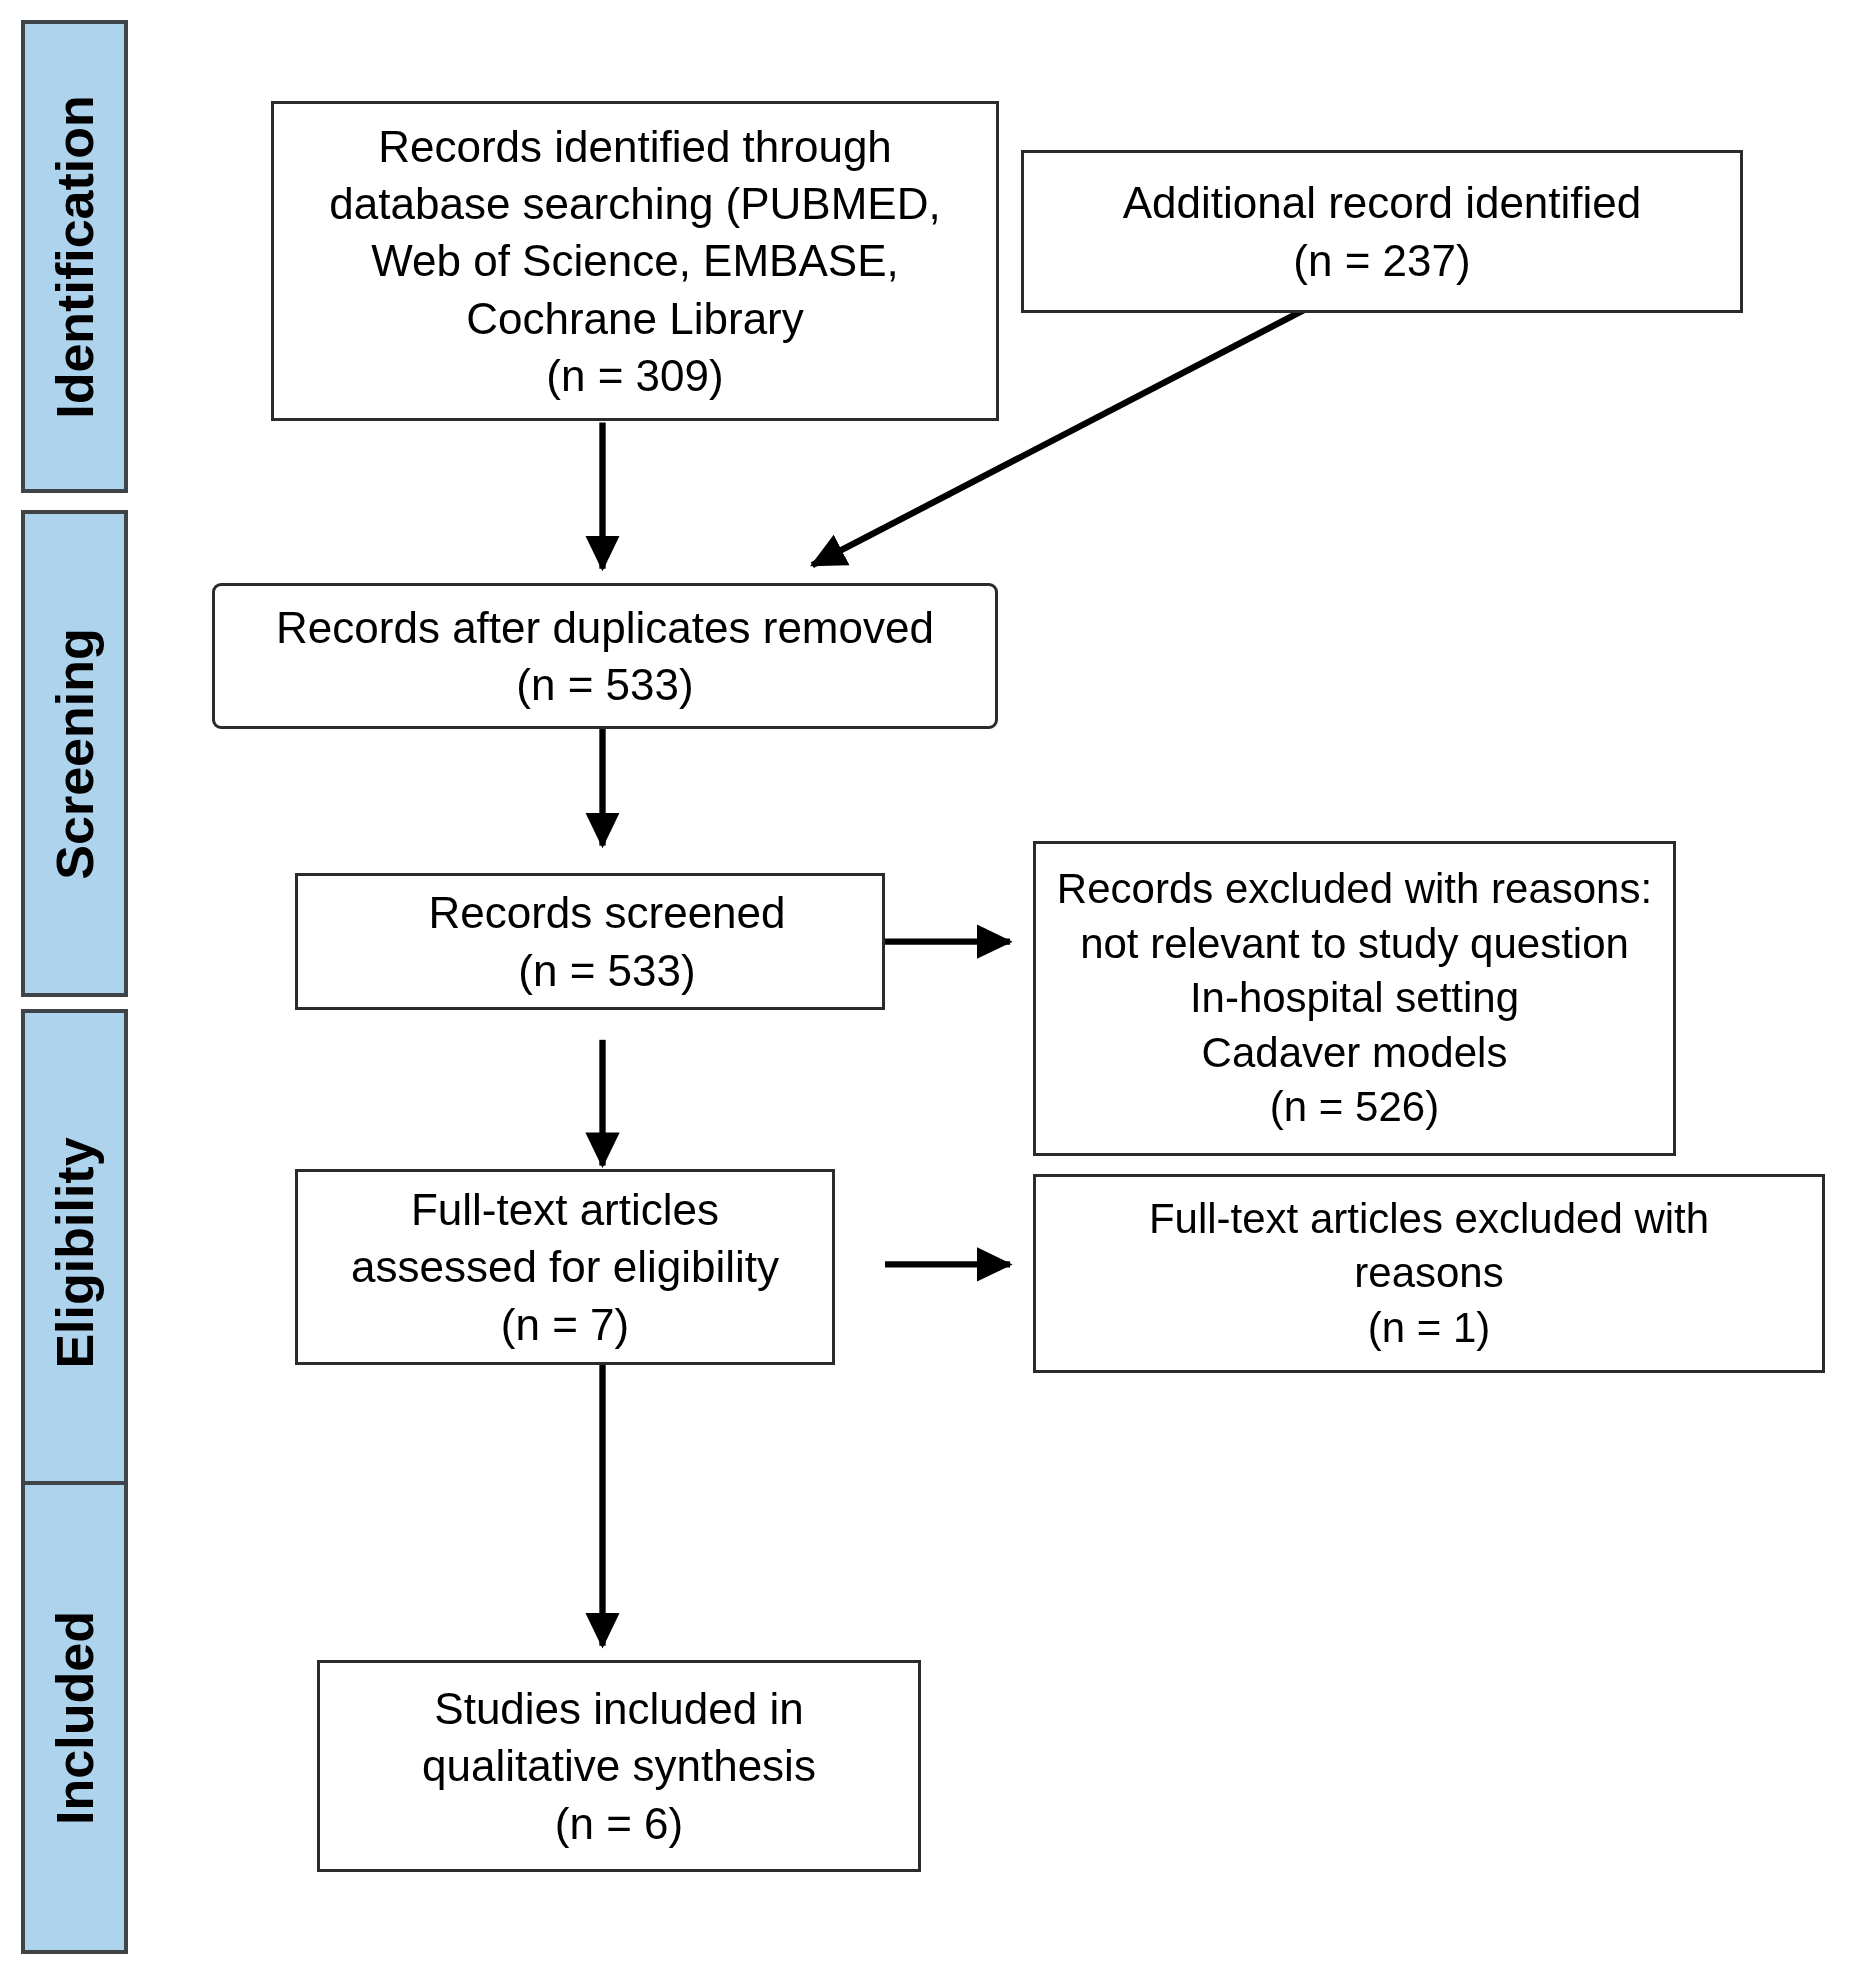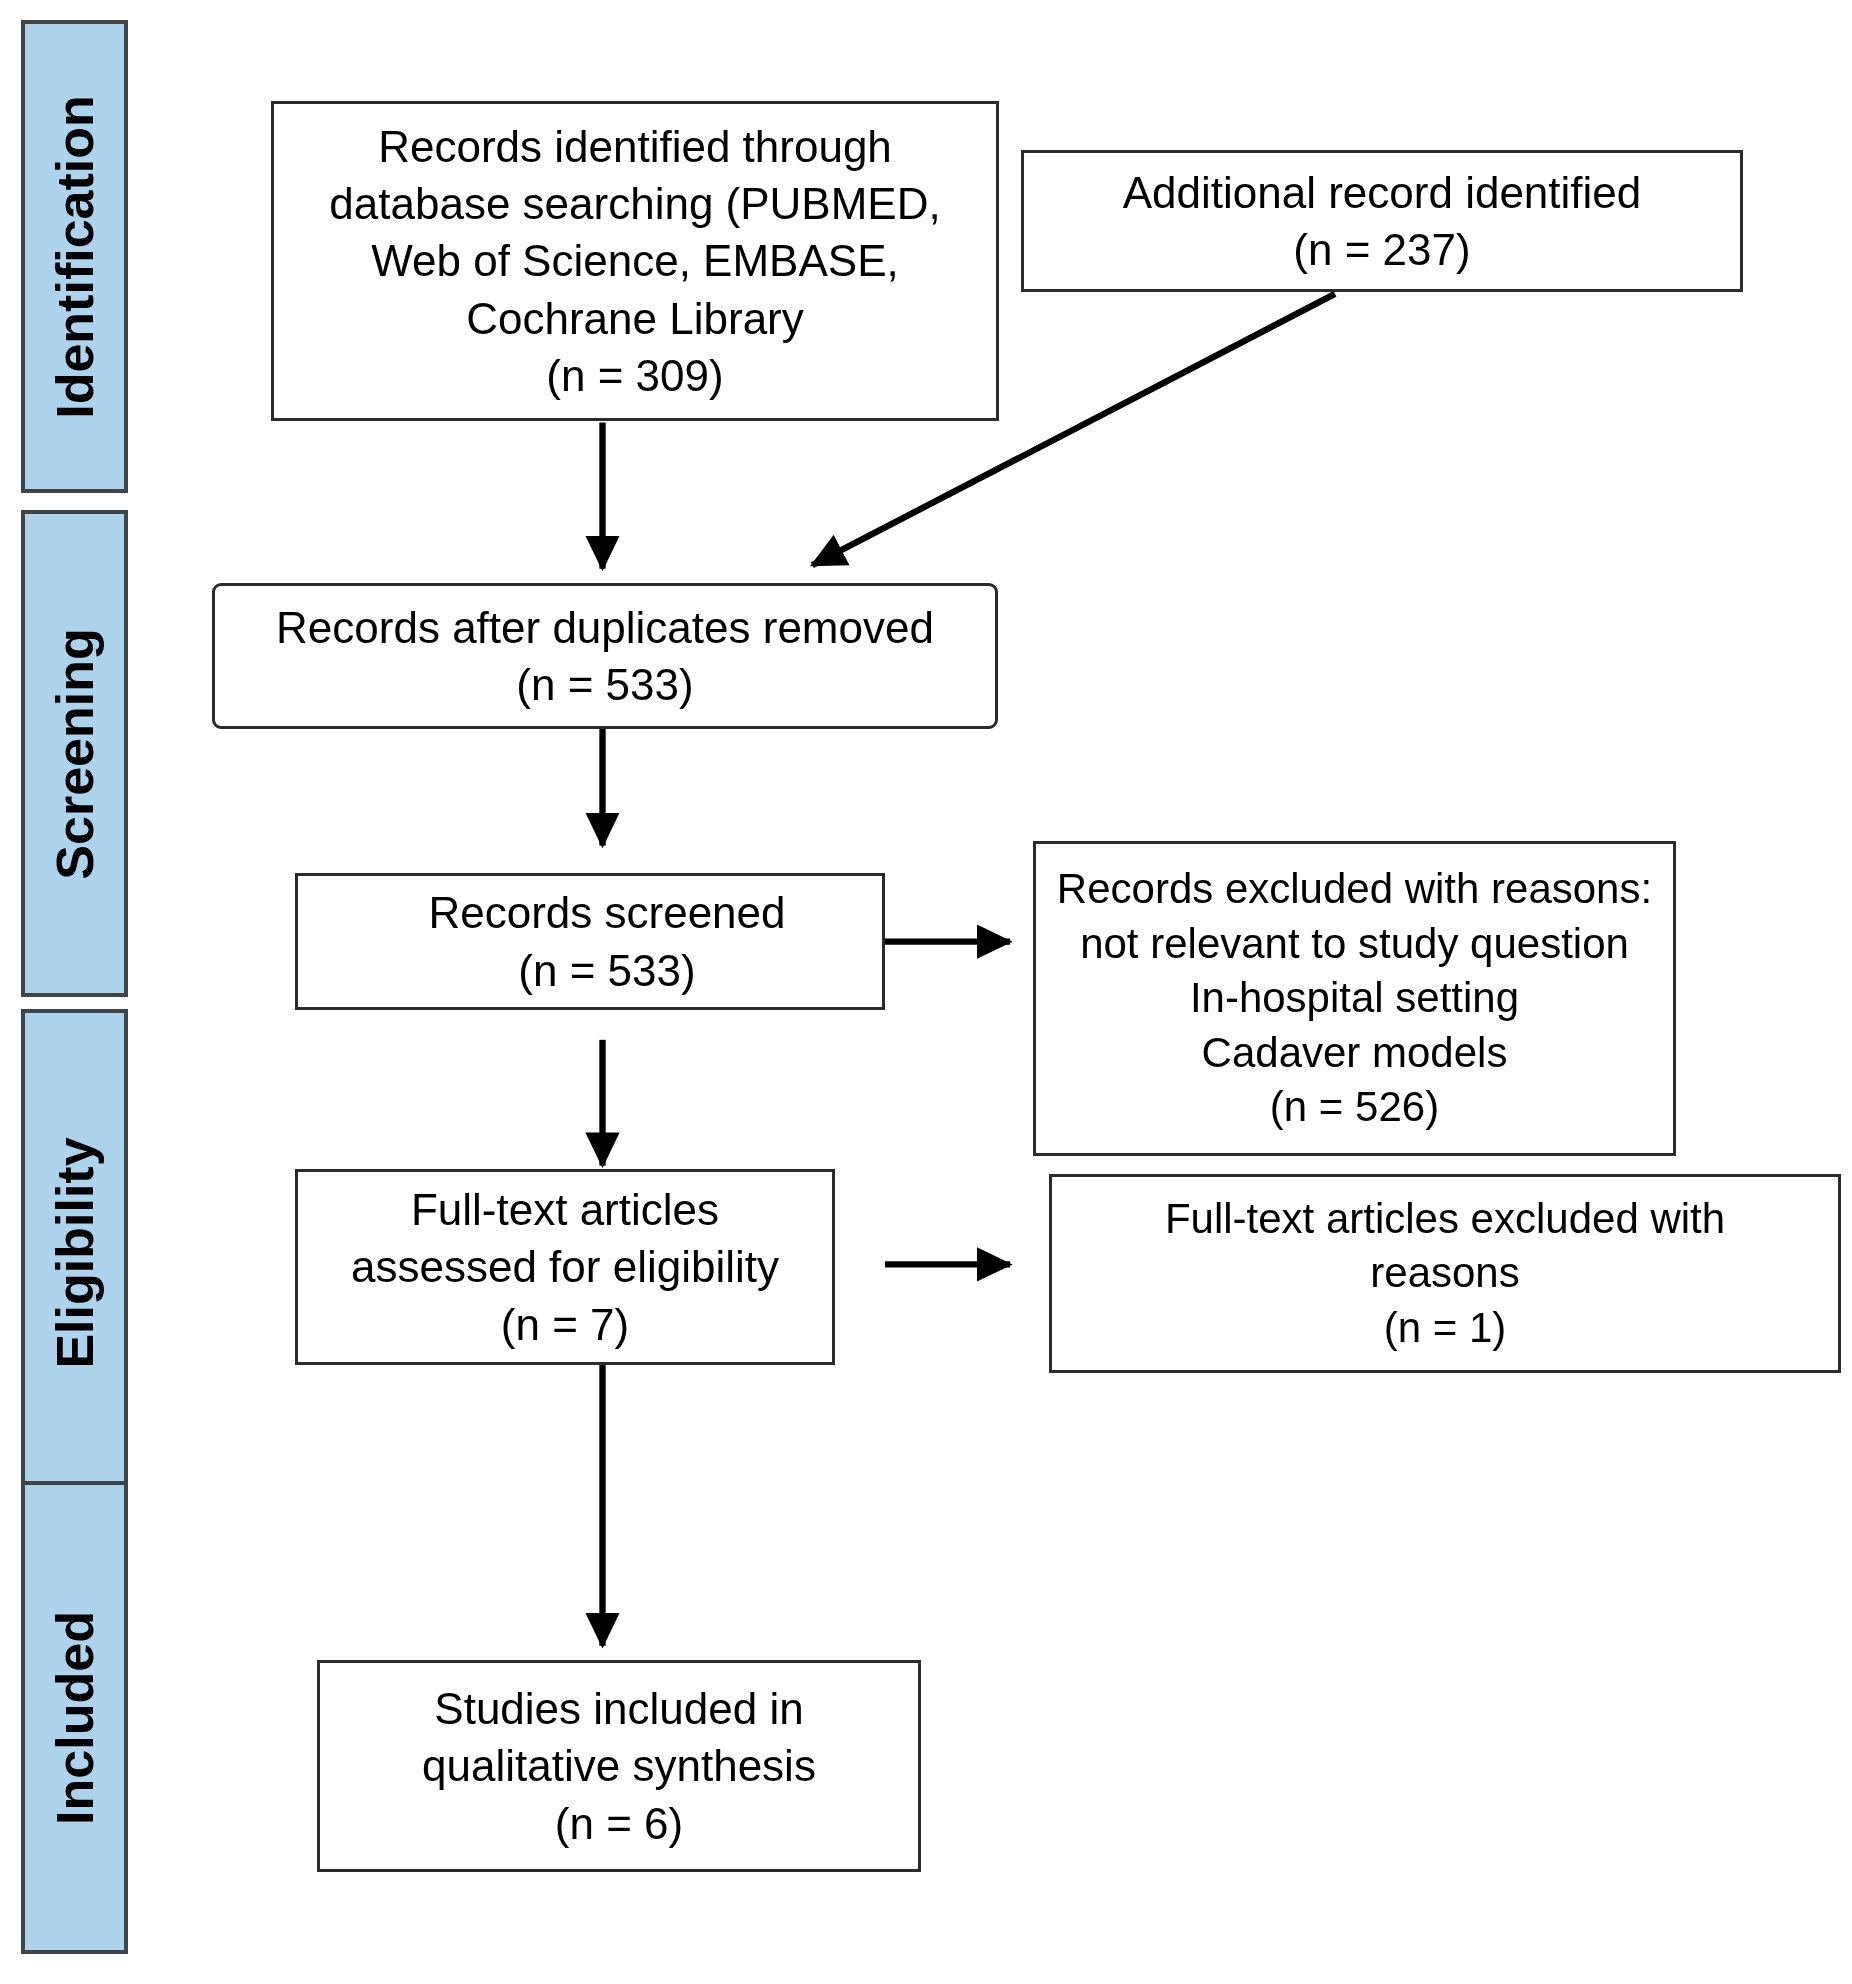--- a/index.html
+++ b/index.html
@@ -109,21 +109,21 @@
   </svg>
 
   <div class="flow-box" style="left:240px; top:101px; width:728px; height:320px;margin-left:31px;">
     <span class="line">Records identified through</span>
     <span class="line">database searching (PUBMED,</span>
     <span class="line">Web of Science, EMBASE,</span>
     <span class="line">Cochrane Library</span>
     <span class="line">(n = 309)</span>
   </div>
 
-  <div class="flow-box" style="left:1021px; top:150px; width:722px; height:142px;">
+  <div class="flow-box" style="left:1021px; top:150px; width:722px; height:163px;">
     <span class="line">Additional record identified</span>
     <span class="line">(n = 237)</span>
   </div>
 
   <div class="flow-box" style="left:212px; top:583px; width:786px; height:146px;border-radius:9px;">
     <span class="line">Records after duplicates removed</span>
     <span class="line">(n = 533)</span>
   </div>
 
   <div class="flow-box" style="left:295px; top:873px; width:590px; height:137px;padding-left:44px;">
@@ -138,21 +138,21 @@
     <span class="line">Cadaver models</span>
     <span class="line">(n = 526)</span>
   </div>
 
   <div class="flow-box" style="left:295px; top:1169px; width:540px; height:196px;align-items:center;">
     <span class="line">Full-text articles</span>
     <span class="line">assessed for eligibility</span>
     <span class="line">(n = 7)</span>
   </div>
 
-  <div class="flow-box" style="left:1033px; top:1174px; width:792px; height:199px; font-size:42px;margin-left:16px;">
+  <div class="flow-box" style="left:1033px; top:1174px; width:792px; height:199px; font-size:42px;">
     <span class="line">Full-text articles excluded with</span>
     <span class="line">reasons</span>
     <span class="line">(n = 1)</span>
   </div>
 
   <div class="flow-box" style="left:282px; top:1660px; width:604px; height:212px;margin-left:35px;">
     <span class="line">Studies included in</span>
     <span class="line">qualitative synthesis</span>
     <span class="line">(n = 6)</span>
   </div>

